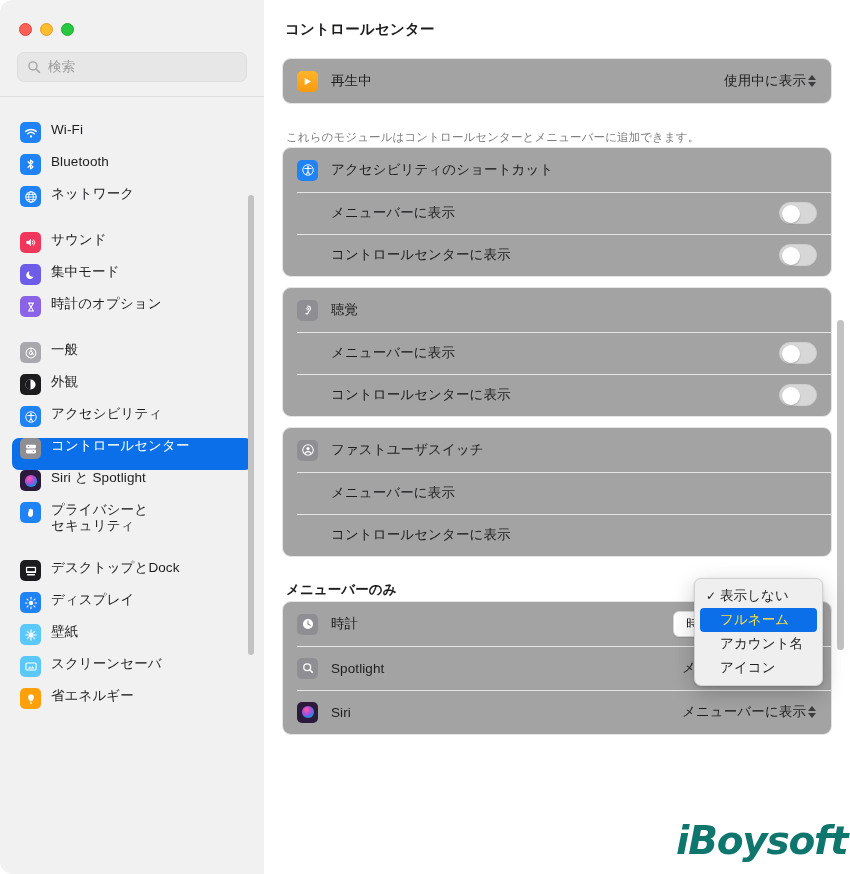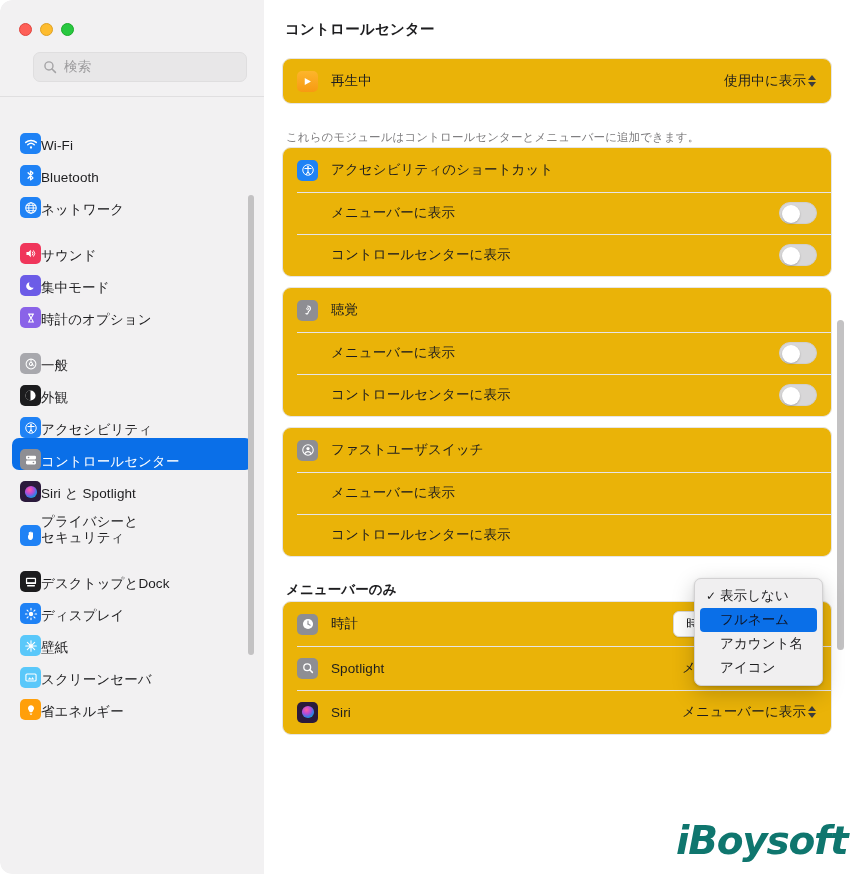--- a/index.html
+++ b/index.html
@@ -31,21 +31,21 @@
   #traffic-lights {
     display: flex; gap: 8px;
     padding: 23px 0 0 19px;
     height: 52px;
   }
   .light { width: 13px; height: 13px; border-radius: 50%; position: relative; }
   .light.close  { background: #fe5f57; border: 0.5px solid #e0443e; }
   .light.min    { background: #febc2e; border: 0.5px solid #dea123; }
   .light.max    { background: #28c840; border: 0.5px solid #1aab29; }
 
-  #search-wrap { padding: 0 17px; margin-left: 16px; }
+  #search-wrap { padding: 0 17px; }
   #search-field {
     height: 30px;
     background: #e8e7e8;
     border: 0.5px solid #dfdedf;
     border-radius: 7px;
     display: flex; align-items: center;
     padding: 0 9px;
     gap: 7px;
   }
   #search-field .mag { width: 14px; height: 14px; flex: 0 0 14px; opacity: .55; }
@@ -57,21 +57,22 @@
   }
 
   #nav-scroll {
     position: absolute;
     top: 113px; left: 0; right: 0; bottom: 0;
     overflow: hidden;
     padding: 9px 12px 0 12px;
   }
   .nav-group { margin-bottom: 14px; }
   .nav-item {
-    display: flex; align-items: flex-end;
+    display: flex; align-items: flex-start;
+    gap: 10px;
     height: 32px;
     padding: 0 8px;
     border-radius: 7px;
     cursor: default;
   }
   .nav-item.two-line { height: 44px; }
   .nav-item.selected { background: #0a6fe8; }
   .nav-item.selected .nav-label { color: #ffffff; }
   .nav-icon {
     width: 21px; height: 21px; flex: 0 0 21px;
@@ -120,21 +121,21 @@
     letter-spacing: .2px;
   }
   #content {
     position: absolute;
     top: 58px; left: 0; right: 0; bottom: 0;
     overflow: hidden;
     padding: 0 18px 0 18px;
   }
 
   .card {
-    background: #eab308;
+    background: #a3a3a3;
     border: 0.5px solid #e6e5e6;
     border-radius: 9px;
     overflow: hidden;
     margin-bottom: 10px;
   }
   .row {
     display: flex; align-items: center;
     min-height: 44px;
     padding: 0 14px;
     position: relative;
@@ -232,21 +233,21 @@
     z-index: 20;
   }
   .dd-item {
     height: 24px;
     display: flex; align-items: center;
     border-radius: 4px;
     padding-left: 6px;
     font-size: 13.5px; color: #1d1d1f;
     letter-spacing: .1px;
   }
-  .dd-item.highlight { background: #0a6fe8; color: #0f172a; }
+  .dd-item.highlight { background: #0a6fe8; color: #fde047; }
   .dd-check {
     width: 14px; flex: 0 0 14px;
     font-size: 12px; line-height: 1;
     color: #1d1d1f;
   }
 
   
   #watermark {
     position: absolute;
     left: 676px; top: 818px;

